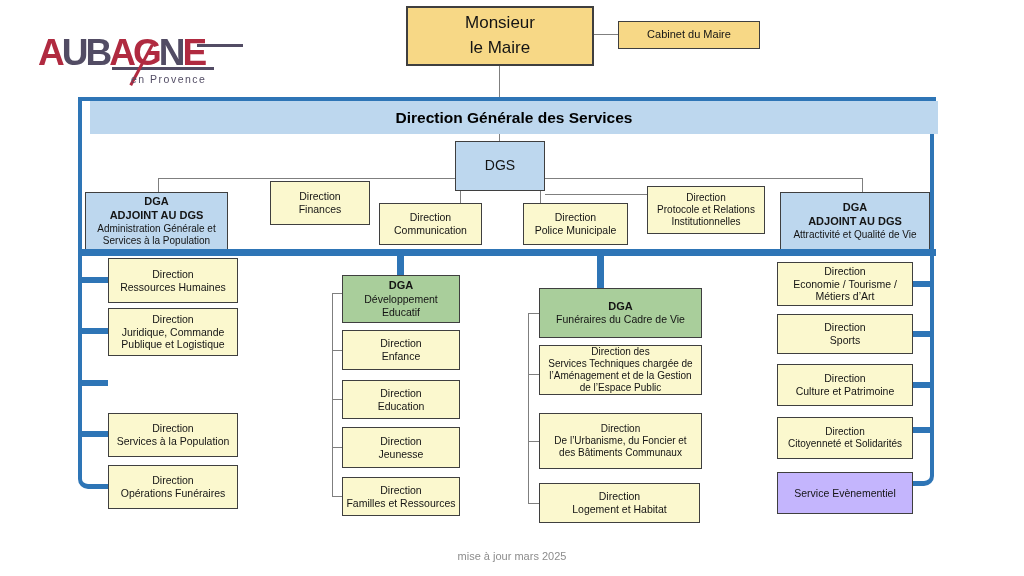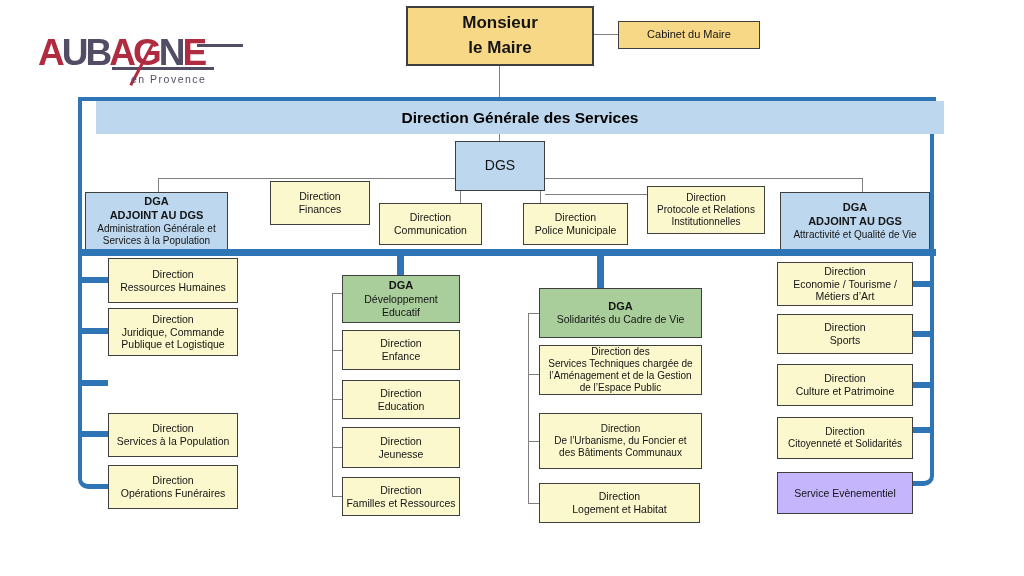--- a/index.html
+++ b/index.html
@@ -6,21 +6,21 @@
   .stage{position:relative;width:1024px;height:576px;background:#fff;overflow:hidden;
          font-family:"Liberation Sans",sans-serif;color:#141414}
   .box{position:absolute;box-sizing:border-box;border:1.4px solid #3f3f3f;background:#FBF8CE;
        display:flex;flex-direction:column;align-items:center;justify-content:center;
        text-align:center;white-space:pre-line;font-size:10.5px;line-height:1.22;padding:2px}
   .fill-blue{background:#BDD7EE}
   .fill-green{background:#A9CE9B}
   .fill-tan{background:#F7D886}
   .fill-white{background:#c4b5fd}
   .fs10{font-size:10px}
-  .mayor{font-size:17px;font-weight:700;line-height:1.45;border-width:2px}
+  .mayor{font-size:17px;font-weight:400;line-height:1.45;border-width:2px}
   .cabinet{font-size:11px}
   .dgs{font-size:14px;font-weight:400}
   .dga-t{font-weight:700;font-size:11px;line-height:1.25;white-space:pre-line}
   .dga-d{font-size:10px;line-height:1.22;white-space:pre-line}
   .gh-d{font-size:10.5px;line-height:1.25;white-space:pre-line}
   .band{position:absolute;background:#BDD7EE;display:flex;align-items:center;justify-content:center;
         font-weight:700;font-size:15.5px;color:#000}
   .gline{position:absolute;background:#7f7f7f}
   .bline{position:absolute;background:#2E75B6}
   .elbow-l{position:absolute;box-sizing:border-box;border-left:4px solid #2E75B6;
@@ -50,21 +50,21 @@
   <div class="gline" style="left:594px;top:34px;width:24px;height:1px"></div>
   <div class="gline" style="left:499px;top:66px;width:1px;height:31px"></div>
   <div class="gline" style="left:499px;top:134px;width:1px;height:8px"></div>
 
   <div class="bline" style="left:78px;top:97px;width:858px;height:4px"></div>
   <div class="bline" style="left:78px;top:97px;width:4px;height:366px"></div>
   <div class="bline" style="left:930px;top:97px;width:4px;height:360px"></div>
   <div class="elbow-l" style="left:78px;top:460px;width:30px;height:29px"></div>
   <div class="elbow-r" style="left:910px;top:455px;width:24px;height:31px"></div>
 
-  <div class="band" style="left:96px;top:101px;width:848px;height:33px">Direction Générale des Services</div>
+  <div class="band" style="left:90px;top:101px;width:848px;height:33px">Direction Générale des Services</div>
   <div class="box fill-blue dgs" style="left:455px;top:141px;width:90px;height:50px">DGS</div>
 
   <div class="gline" style="left:158px;top:178px;width:297px;height:1px"></div>
   <div class="gline" style="left:158px;top:178px;width:1px;height:15px"></div>
   <div class="gline" style="left:545px;top:178px;width:317px;height:1px"></div>
   <div class="gline" style="left:862px;top:178px;width:1px;height:15px"></div>
   <div class="gline" style="left:460px;top:191px;width:1px;height:12px"></div>
   <div class="gline" style="left:540px;top:191px;width:1px;height:12px"></div>
   <div class="gline" style="left:545px;top:194px;width:103px;height:1px"></div>
 
@@ -131,21 +131,21 @@
   <div class="box" style="left:342px;top:477px;width:118px;height:39px">Direction
 Familles et Ressources</div>
 
   <div class="gline" style="left:528px;top:313px;width:1px;height:190px"></div>
   <div class="gline" style="left:528px;top:313px;width:11px;height:1px"></div>
   <div class="gline" style="left:528px;top:374px;width:11px;height:1px"></div>
   <div class="gline" style="left:528px;top:441px;width:11px;height:1px"></div>
   <div class="gline" style="left:528px;top:503px;width:11px;height:1px"></div>
   <div class="box fill-green" style="left:539px;top:288px;width:163px;height:50px">
     <span class="dga-t">DGA</span>
-    <span class="gh-d">Solidarités du Cadre de Vie</span>
+    <span class="gh-d">Funéraires du Cadre de Vie</span>
   </div>
   <div class="box fs10" style="left:539px;top:345px;width:163px;height:50px">Direction des
 Services Techniques chargée de
 l’Aménagement et de la Gestion
 de l’Espace Public</div>
   <div class="box fs10" style="left:539px;top:413px;width:163px;height:56px">Direction
 De l’Urbanisme, du Foncier et
 des Bâtiments Communaux</div>
   <div class="box" style="left:539px;top:483px;width:161px;height:40px">Direction
 Logement et Habitat</div>
@@ -154,14 +154,15 @@
 Economie / Tourisme /
 Métiers d’Art</div>
   <div class="box" style="left:777px;top:314px;width:136px;height:40px">Direction
 Sports</div>
   <div class="box" style="left:777px;top:364px;width:136px;height:42px">Direction
 Culture et Patrimoine</div>
   <div class="box fs10" style="left:777px;top:417px;width:136px;height:42px">Direction
 Citoyenneté et Solidarités</div>
   <div class="box fill-white" style="left:777px;top:472px;width:136px;height:42px">Service Evènementiel</div>
 
+  <div class="footer">mise à jour mars 2025</div>
 
 </div>
 
 </body></html>

